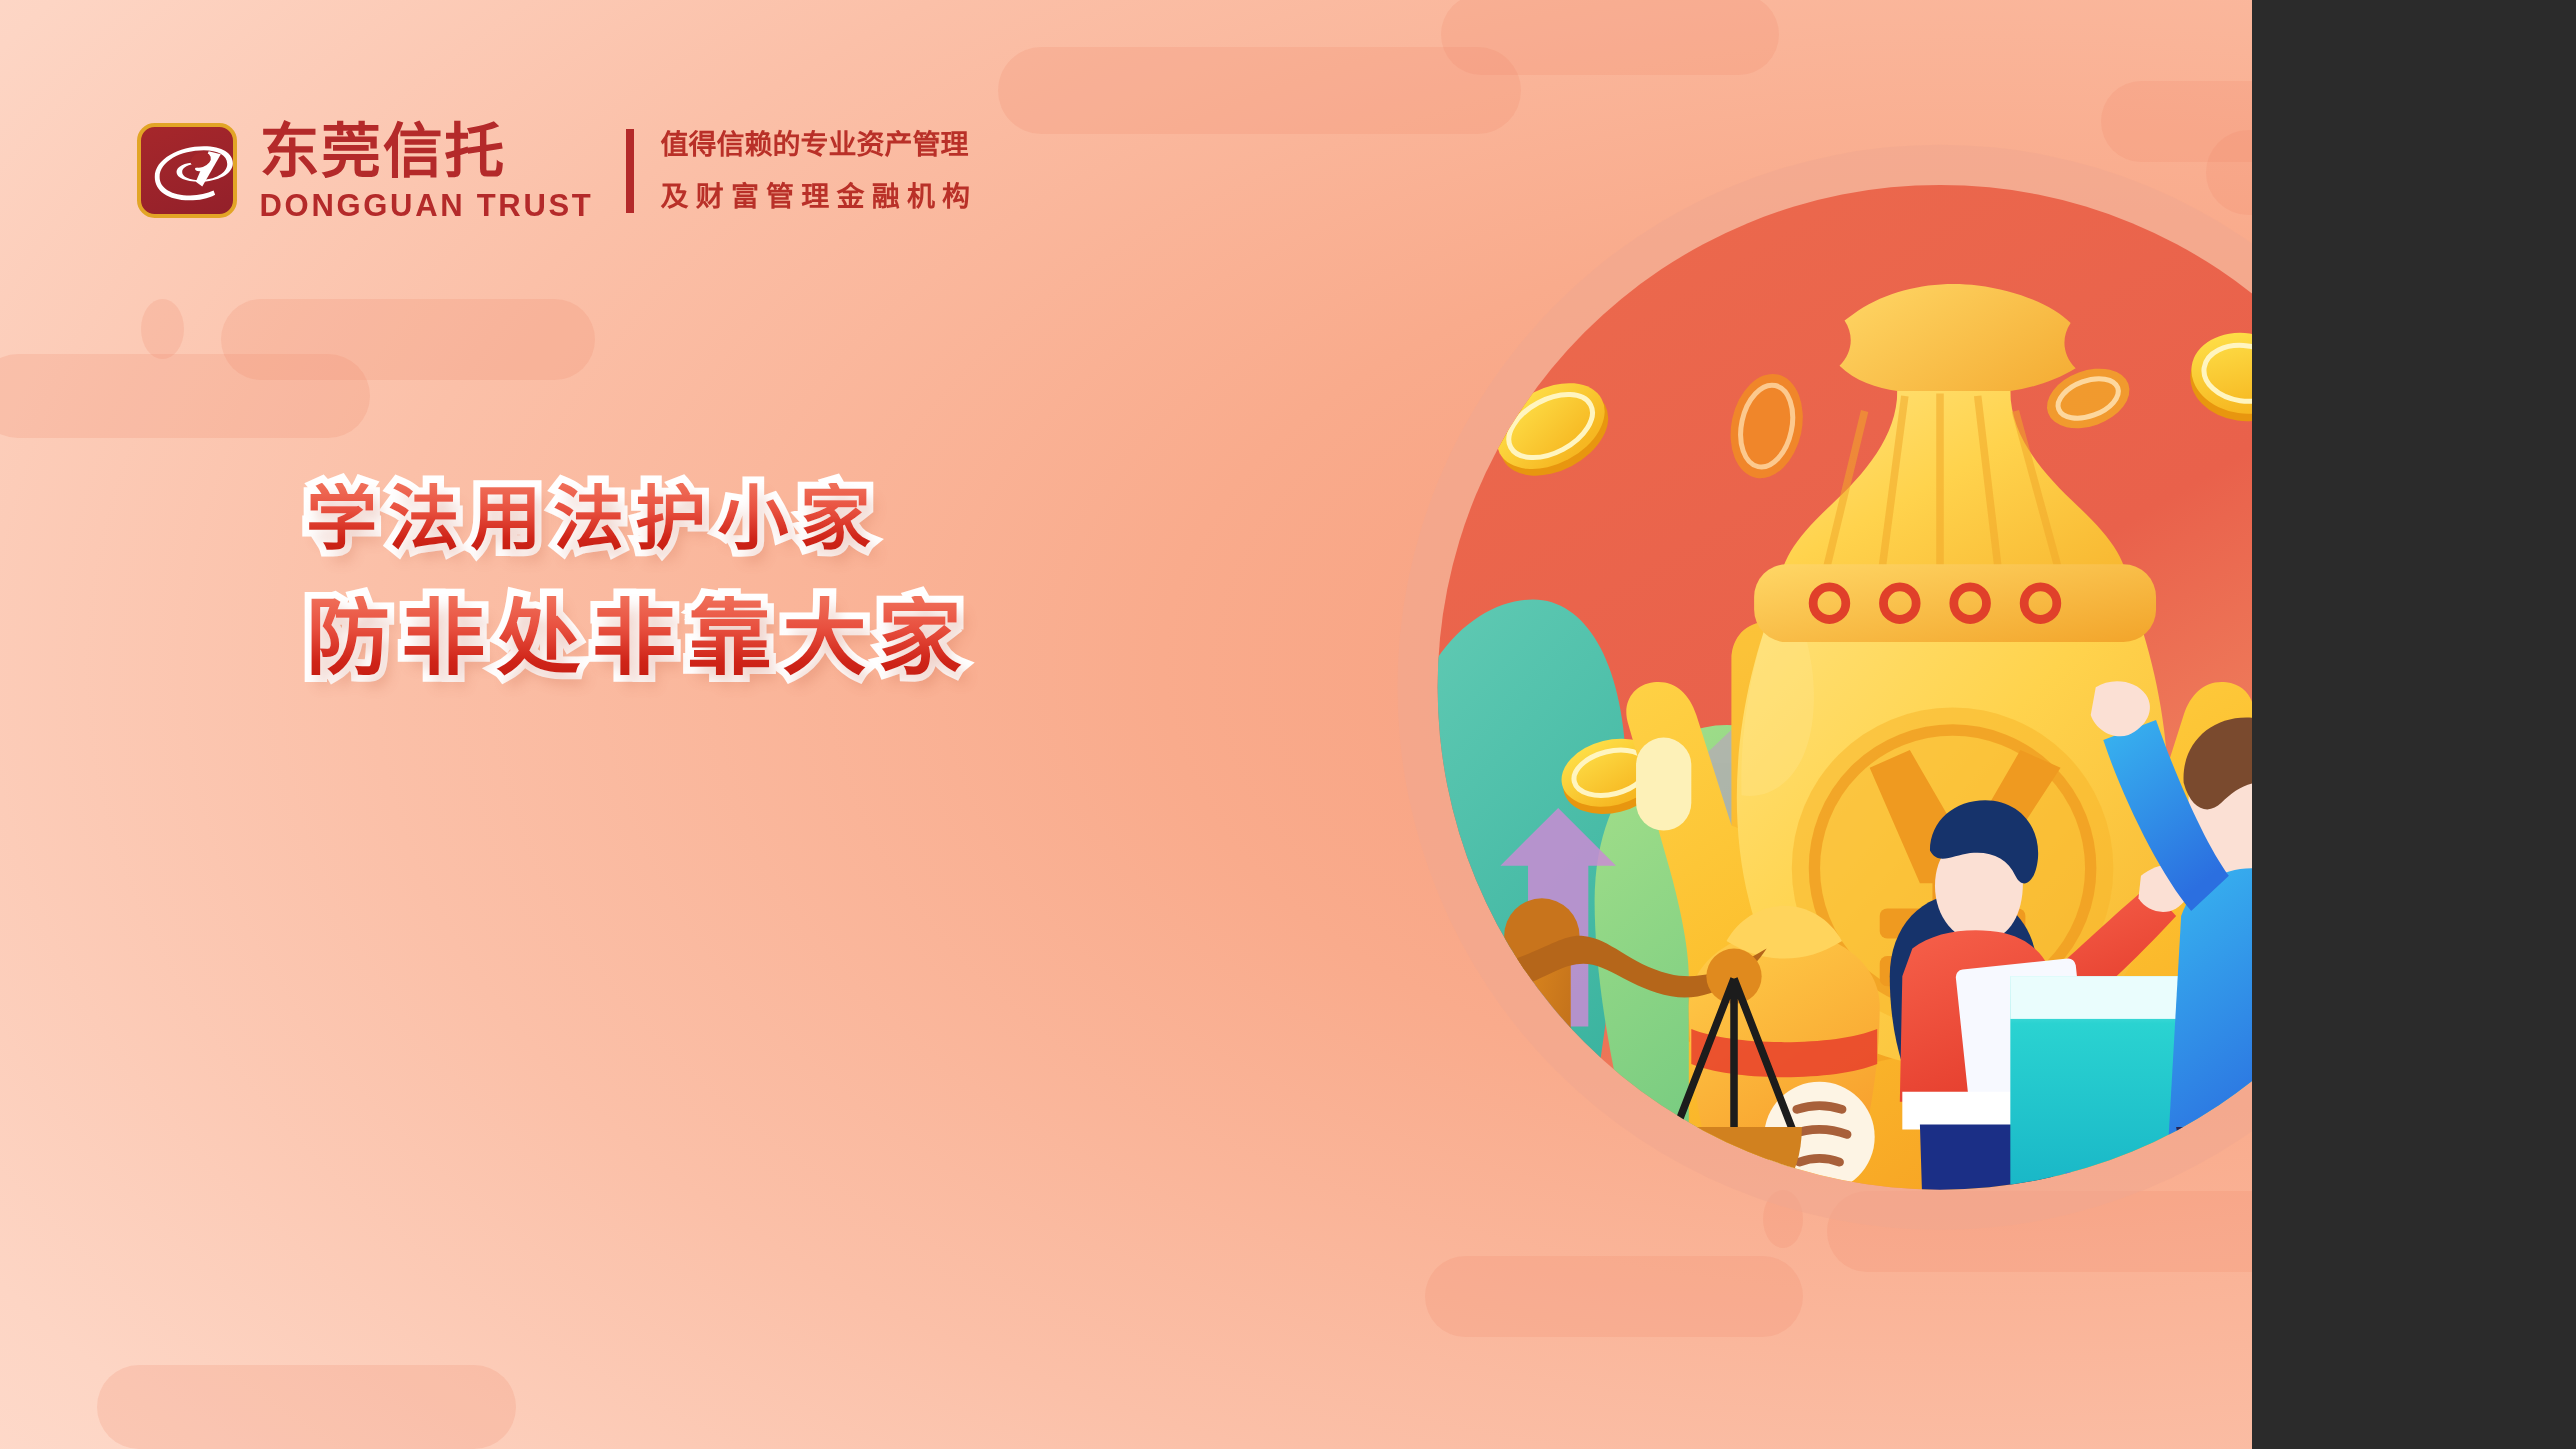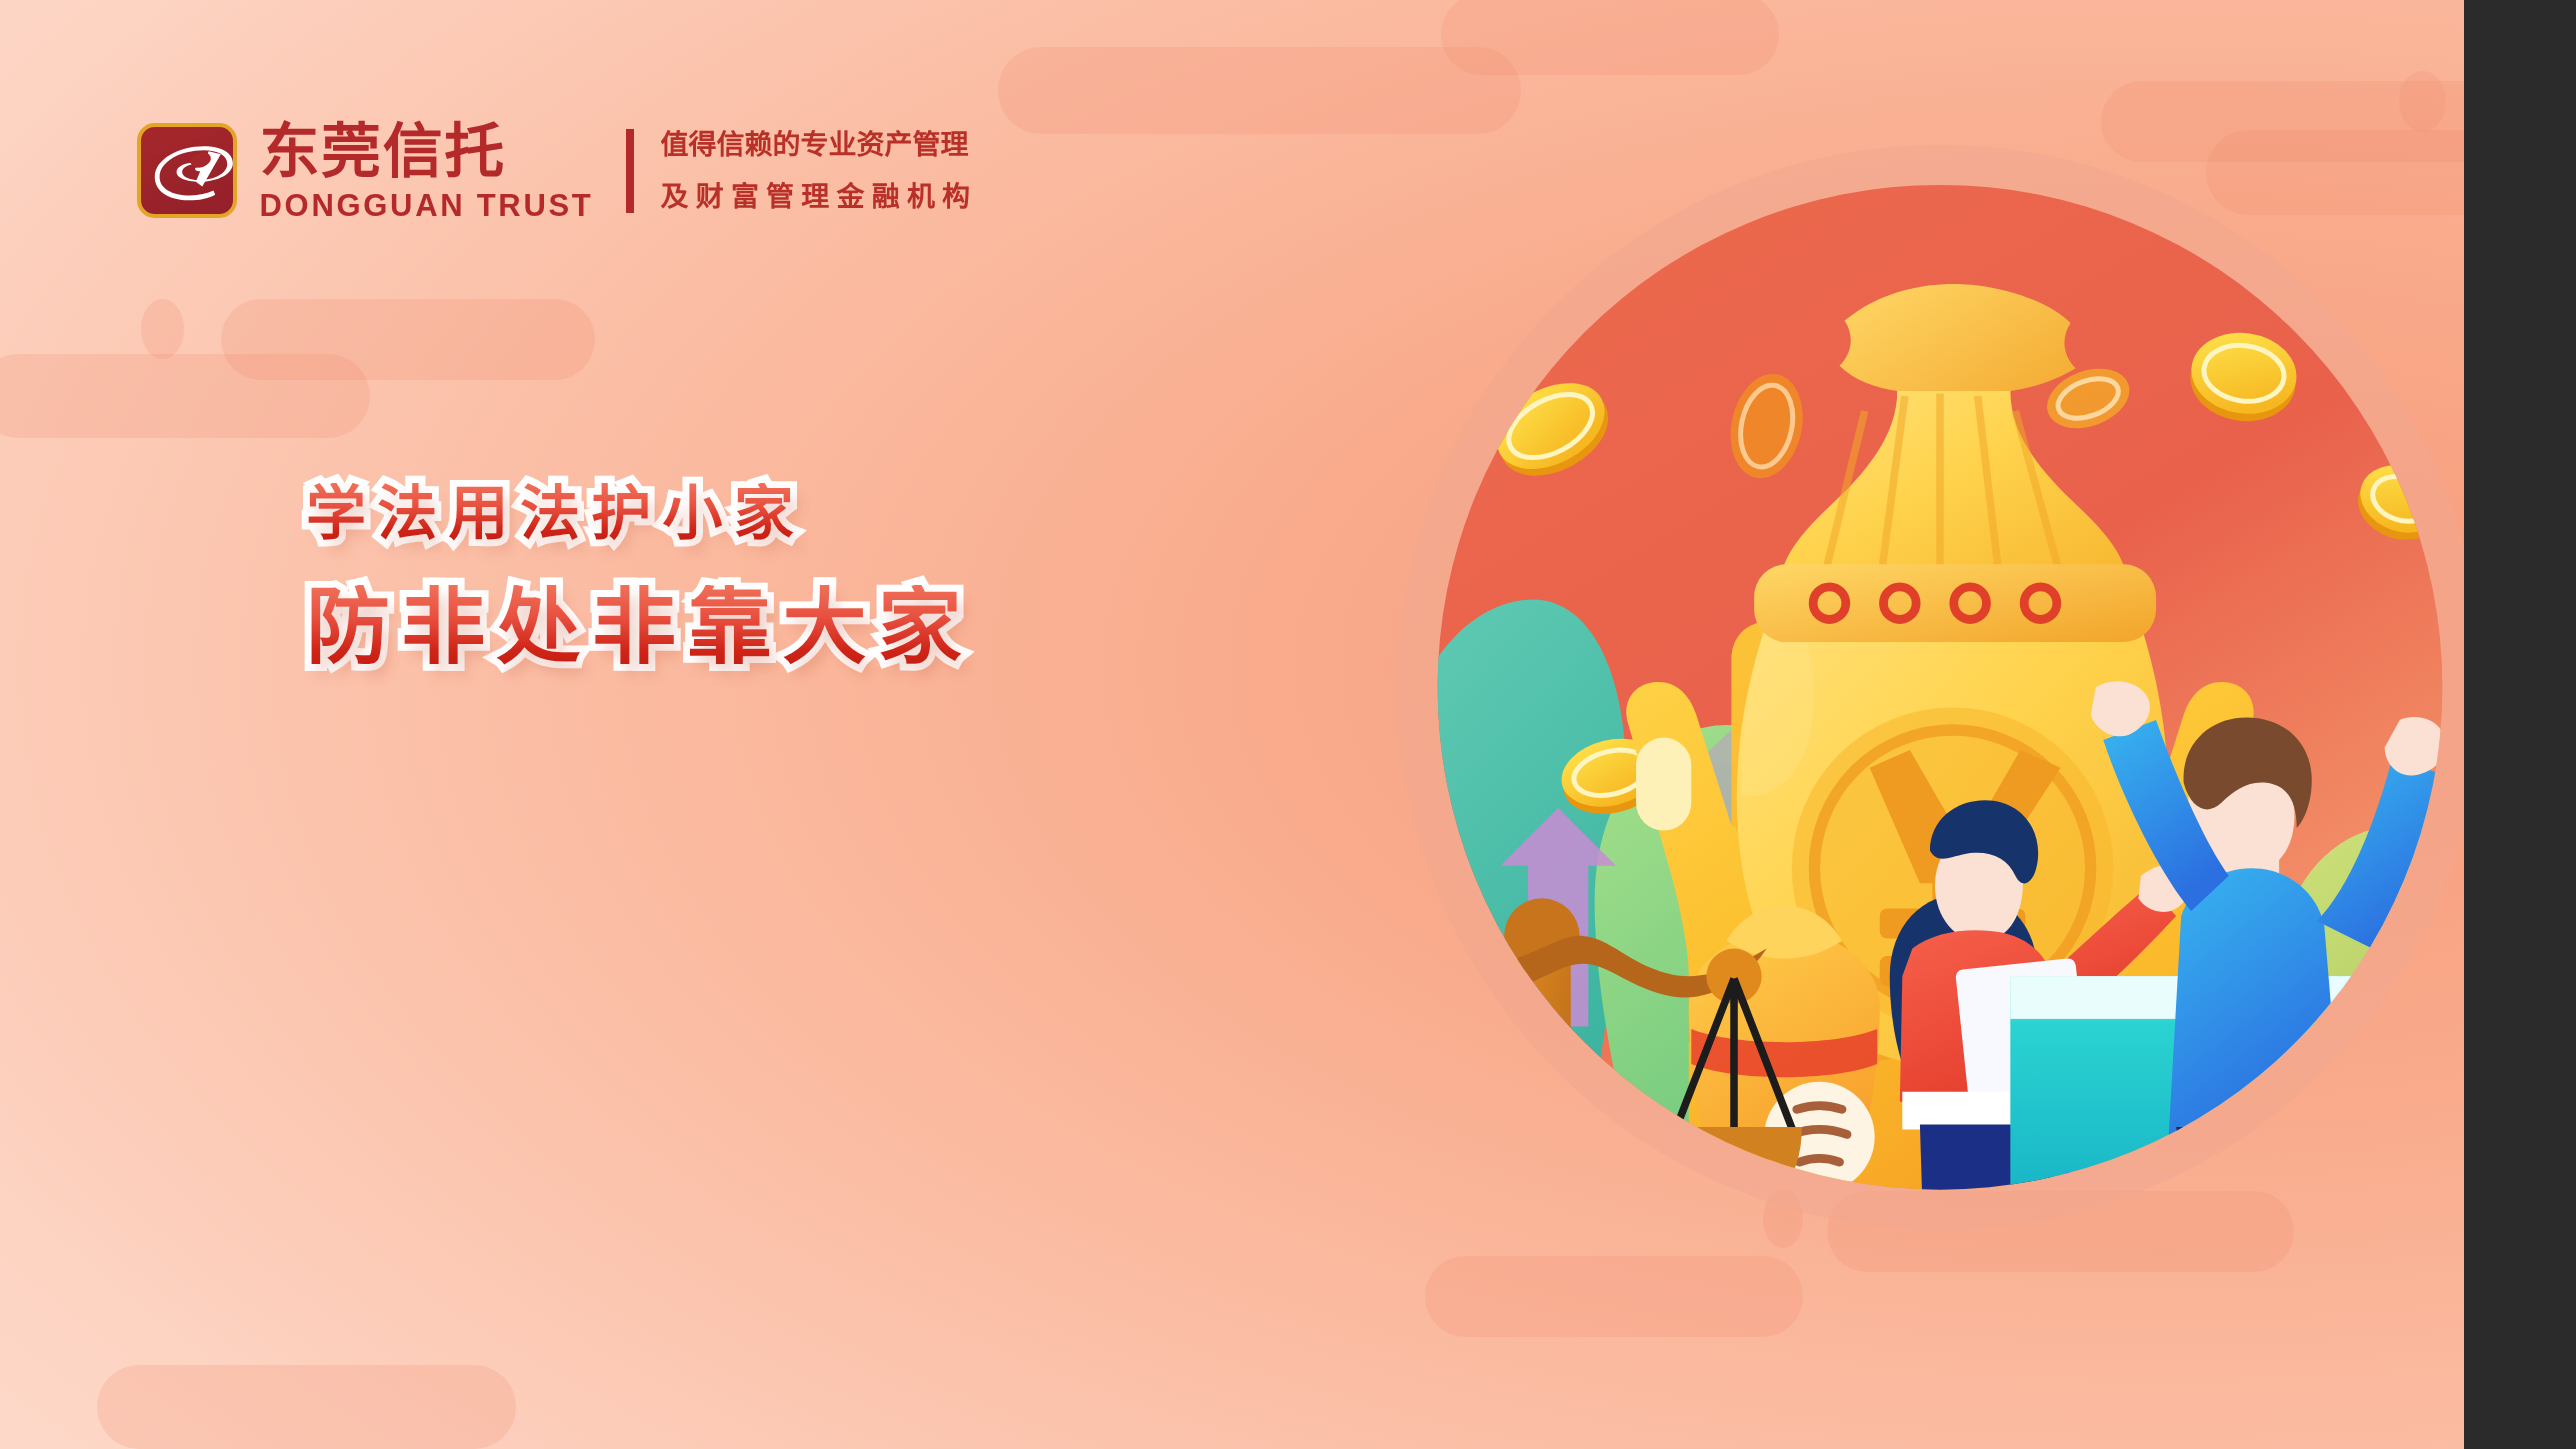--- a/index.html
+++ b/index.html
@@ -1,21 +1,21 @@
 <!DOCTYPE html>
 <html lang="zh-CN" style="font-size:13px"><head>
 <meta charset="utf-8">
 <title>Dongguan Trust Banner</title>
 <style>
   html,body{margin:0;padding:0;background:#2b2b2b;}
   *{box-sizing:border-box;}
 
   .banner{
     position:relative;
-    width:2464px;height:1449px;
+    width:2252px;height:1449px;
     overflow:hidden;
     font-family:"Liberation Sans","DejaVu Sans",sans-serif;
     background:
       radial-gradient(130% 110% at 88% 46%, #f79a78 0%, #f9ab8c 28%, #fbc0a8 55%, #fdd5c4 78%, #ffe2d6 100%);
     padding-left: 25px;
   }
 
   
   .deco{position:absolute;border-radius:804px;background:rgba(238,134,104,.20);pointer-events:none;filter:blur(0.3px);}
   .deco.dot{border-radius:50%;}
@@ -64,21 +64,21 @@
     font-weight:bold;line-height:1;white-space:nowrap;
     color:#ffffff;
     -webkit-text-stroke:13.7px #ffffff;
     paint-order:stroke fill;
     text-shadow:7.2px 10.5px 13px rgba(196,90,60,.30);
     z-index:1;
   }
   .hl-fill{position:relative;z-index:2;}
 
   .line1{font-size:87px;letter-spacing:0px;padding-left:71px;}
-  .line2{font-size:60px;letter-spacing:11.3px;padding-left:306px;}
+  .line2{font-size:71px;letter-spacing:11.3px;padding-left:306px;}
   .line3{font-size:84px;letter-spacing:11.3px;padding-left:306px;}
 
   
   .illus{position:absolute;left:1312px;top:97px;width:1256px;height:1256px;z-index:20;}
   .illus svg{display:block;width:100%;height:100%;}
 </style>
 </head>
 <body>
 
 <div class="banner">

